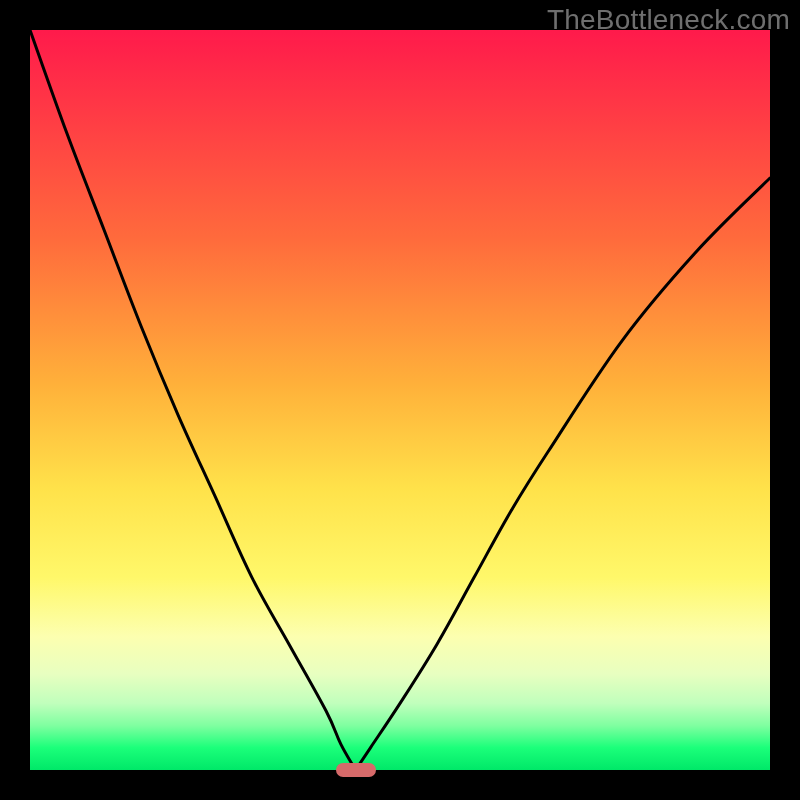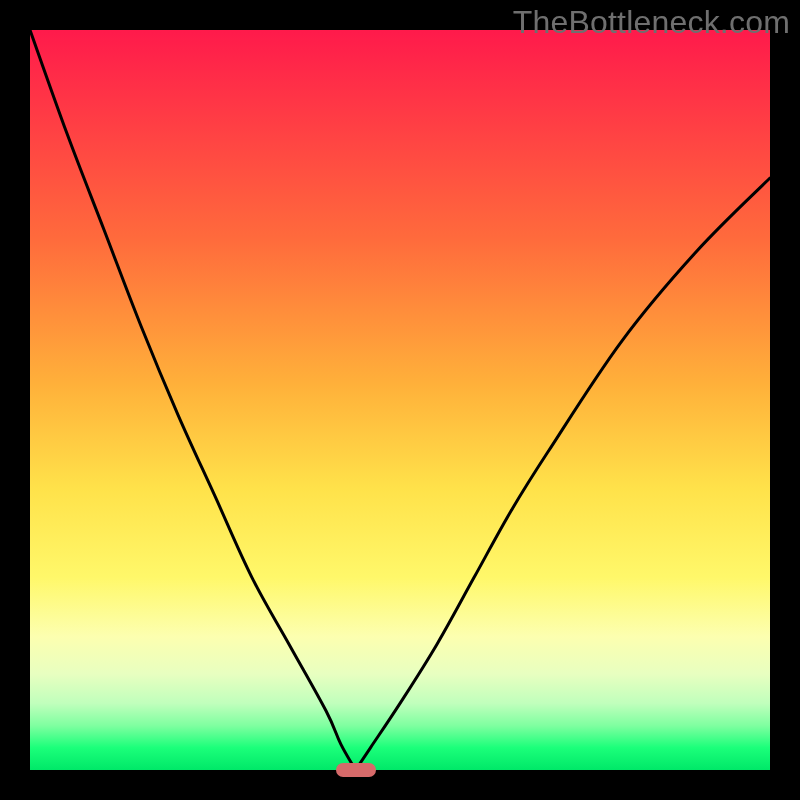--- a/index.html
+++ b/index.html
@@ -36,21 +36,21 @@
       #7fffa0 94%,
       #1bff7a 97%,
       #00e868 100%
     );
   }
   .watermark {
     position: absolute;
     top: 4px;
     right: 10px;
     color: #6f6f6f;
-    font-size: 32px;
+    font-size: 28px;
     font-weight: 500;
     letter-spacing: 0.2px;
     user-select: none;
   }
   .curve {
     position: absolute;
     left: 30px;
     top: 30px;
     width: 740px;
     height: 740px;

